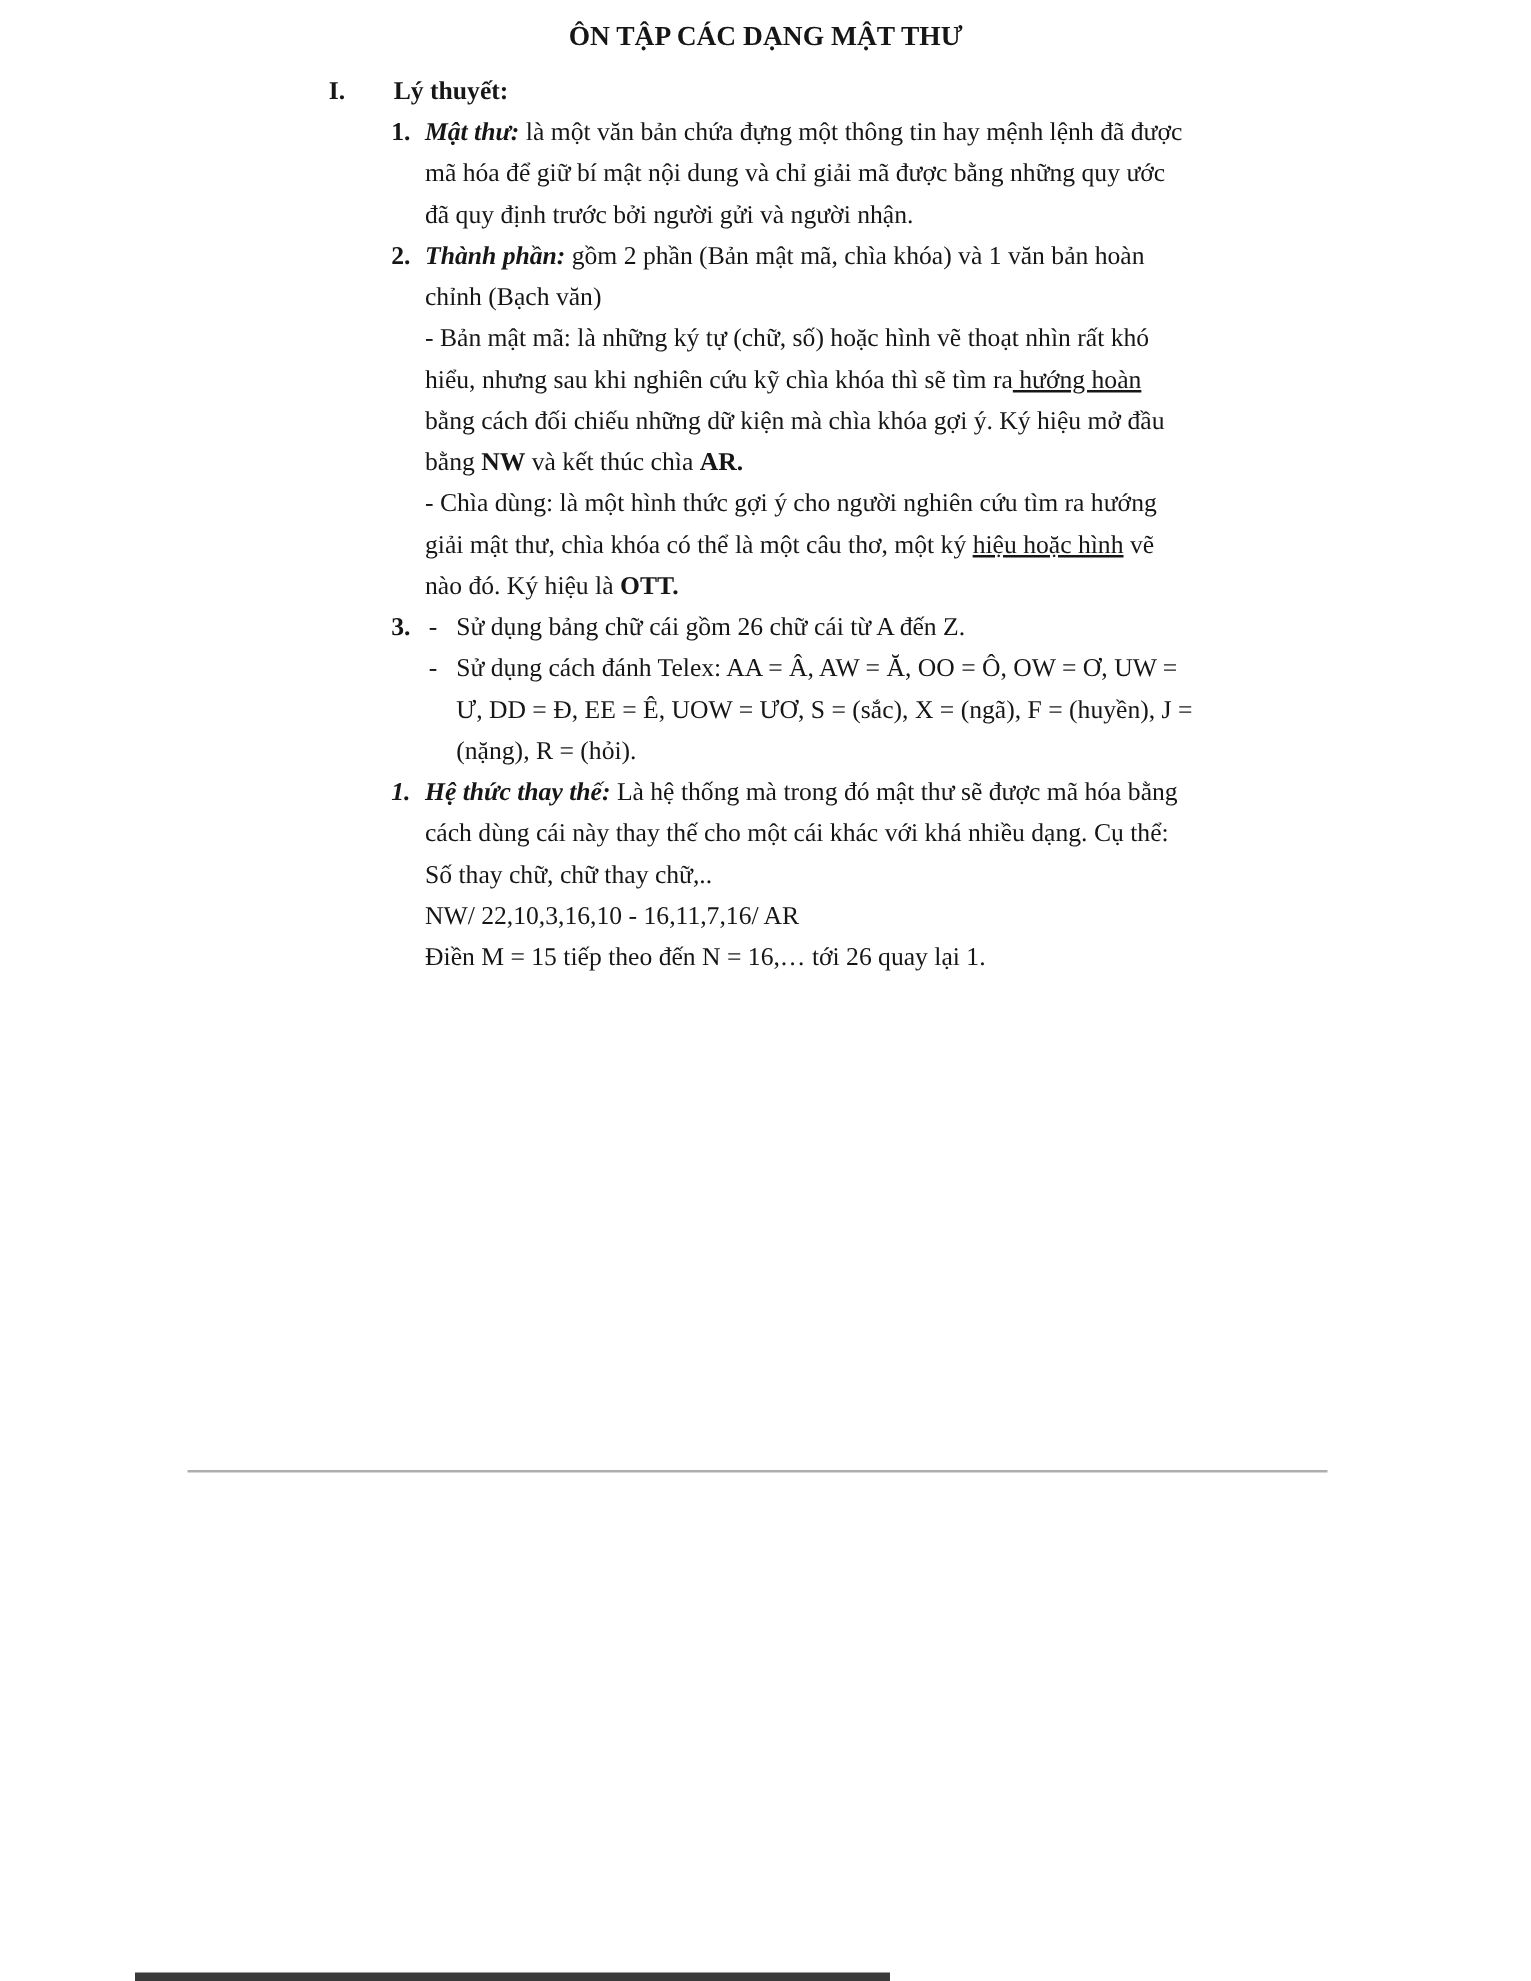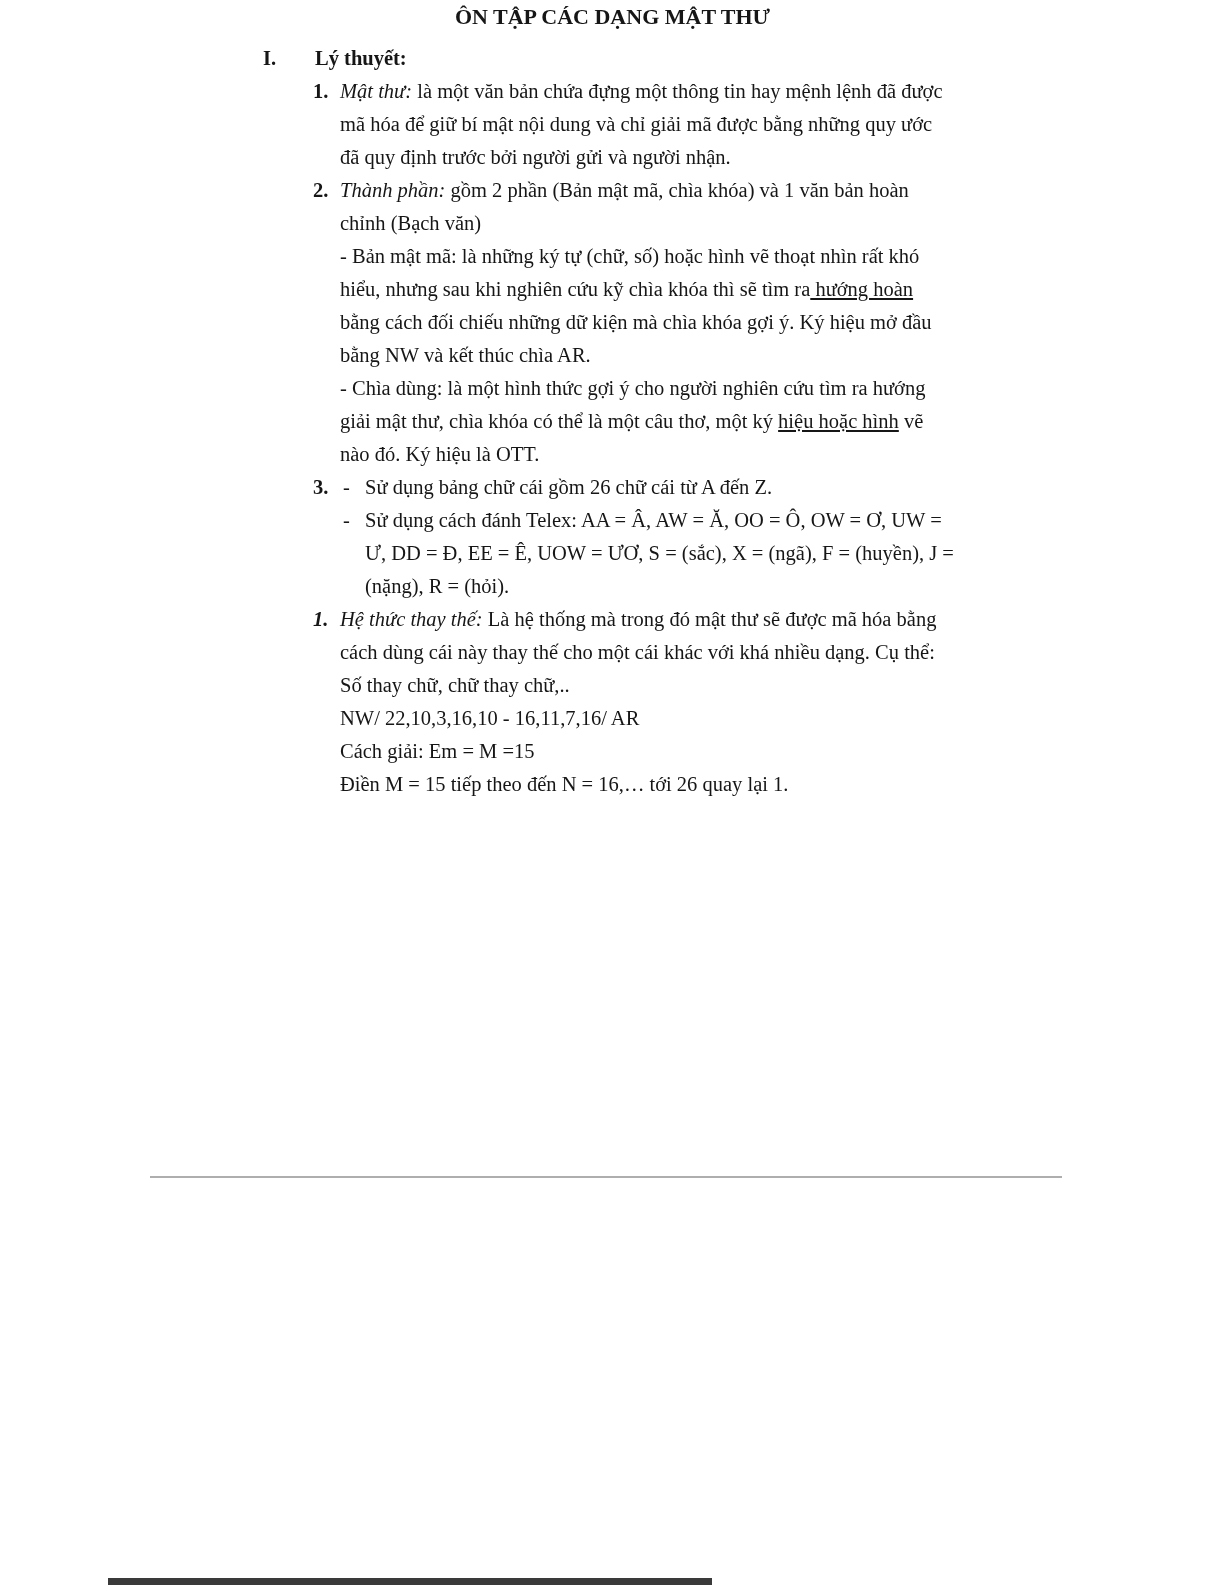--- a/index.html
+++ b/index.html
@@ -12,21 +12,21 @@
     width: 1225px;
     height: 1585px;
     background: #ffffff;
     font-family: "Liberation Serif", serif;
     font-size: 20.5px;
     line-height: 33px;
     color: #161616;
     overflow: hidden;
   }
   .title {
-    margin: 0;
+    margin: 12px;
     text-align: center;
     font-size: 22px;
     font-weight: bold;
     line-height: 33px;
   }
   .content {
     margin-top: 9px;
   }
   .sec-head {
     display: flex;
@@ -59,21 +59,21 @@
     display: flex;
   }
   .marker {
     width: 22px;
     flex: none;
     padding-left: 3px;
   }
   .bullet-text {
     flex: 1;
   }
-  .b { font-weight: 400; }
+  .b { font-weight: 700; }
   .i { font-style: italic; }
   .u { text-decoration: underline; }
   .sep-line {
     position: absolute;
     left: 150px;
     top: 1176px;
     width: 912px;
     height: 2px;
     background: #aeaeae;
   }
@@ -129,21 +129,20 @@
         </div>
       </div>
     </div>
 
 
     <div class="item">
       <span class="item-num i">1.</span>
       <div class="item-body">
         <p class="para"><span class="b i">Hệ thức thay thế:</span><span> Là hệ thống mà trong đó mật thư sẽ được mã hóa bằng cách dùng cái này thay thế cho một cái khác với khá nhiều dạng. Cụ thể: Số thay chữ, chữ thay chữ,..</span></p>
         <p class="para"><span>NW/ 22,10,3,16,10 - 16,11,7,16/ AR</span></p>
-        <p class="para"><span>Cách giải: Em = M =15</span></p>
         <p class="para"><span>Điền M = 15 tiếp theo đến N = 16,… tới 26 quay lại 1.</span></p>
       </div>
     </div>
 
   </div>
 
   <div class="sep-line"></div>
   <div class="bottom-artifact"></div>
 
 </div>

